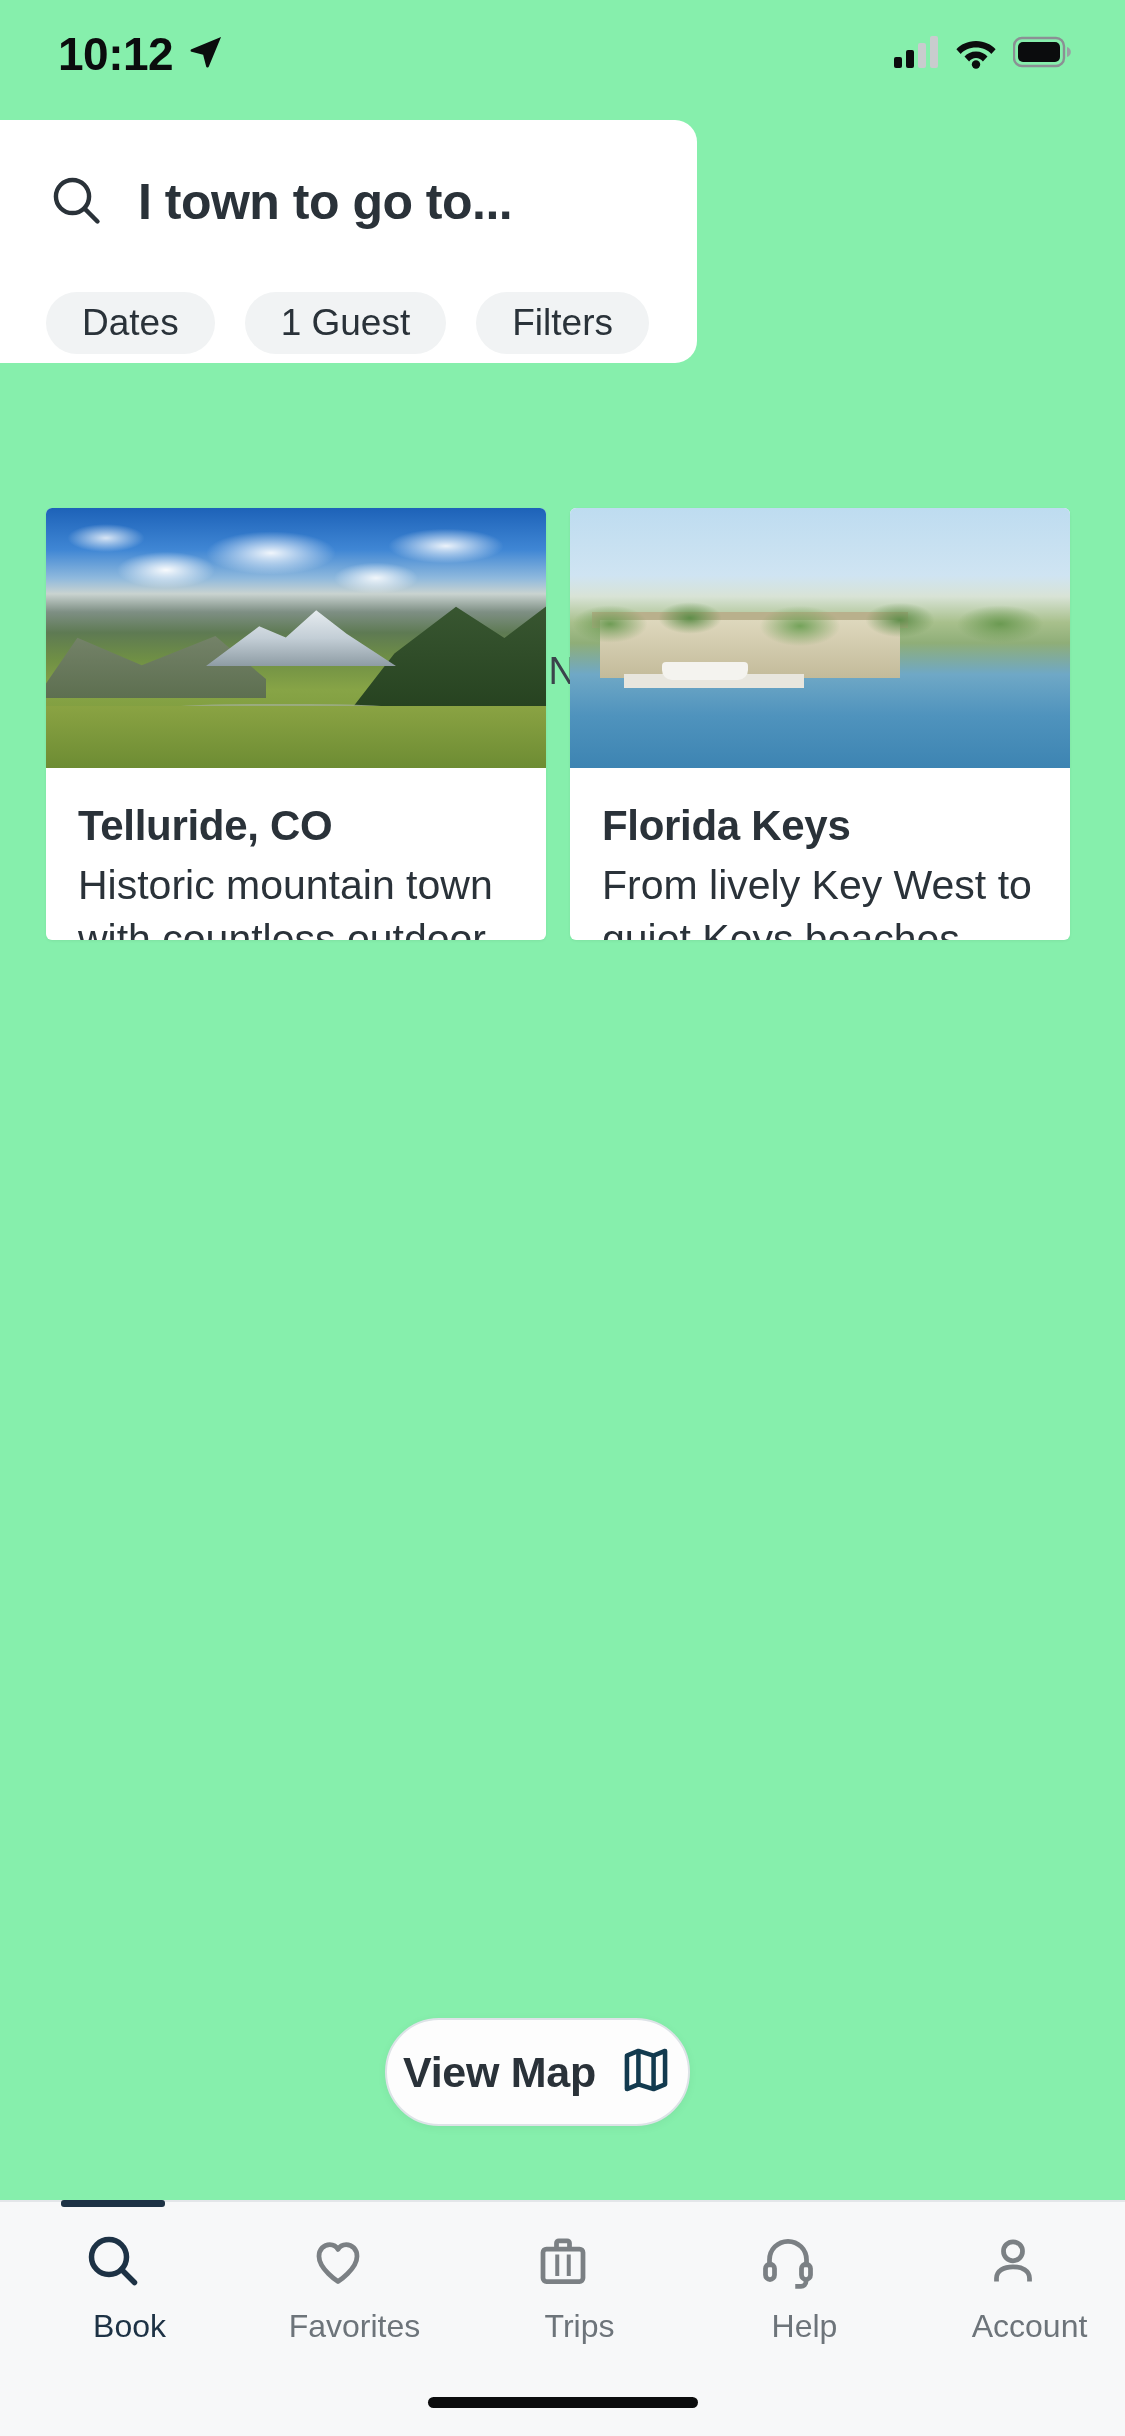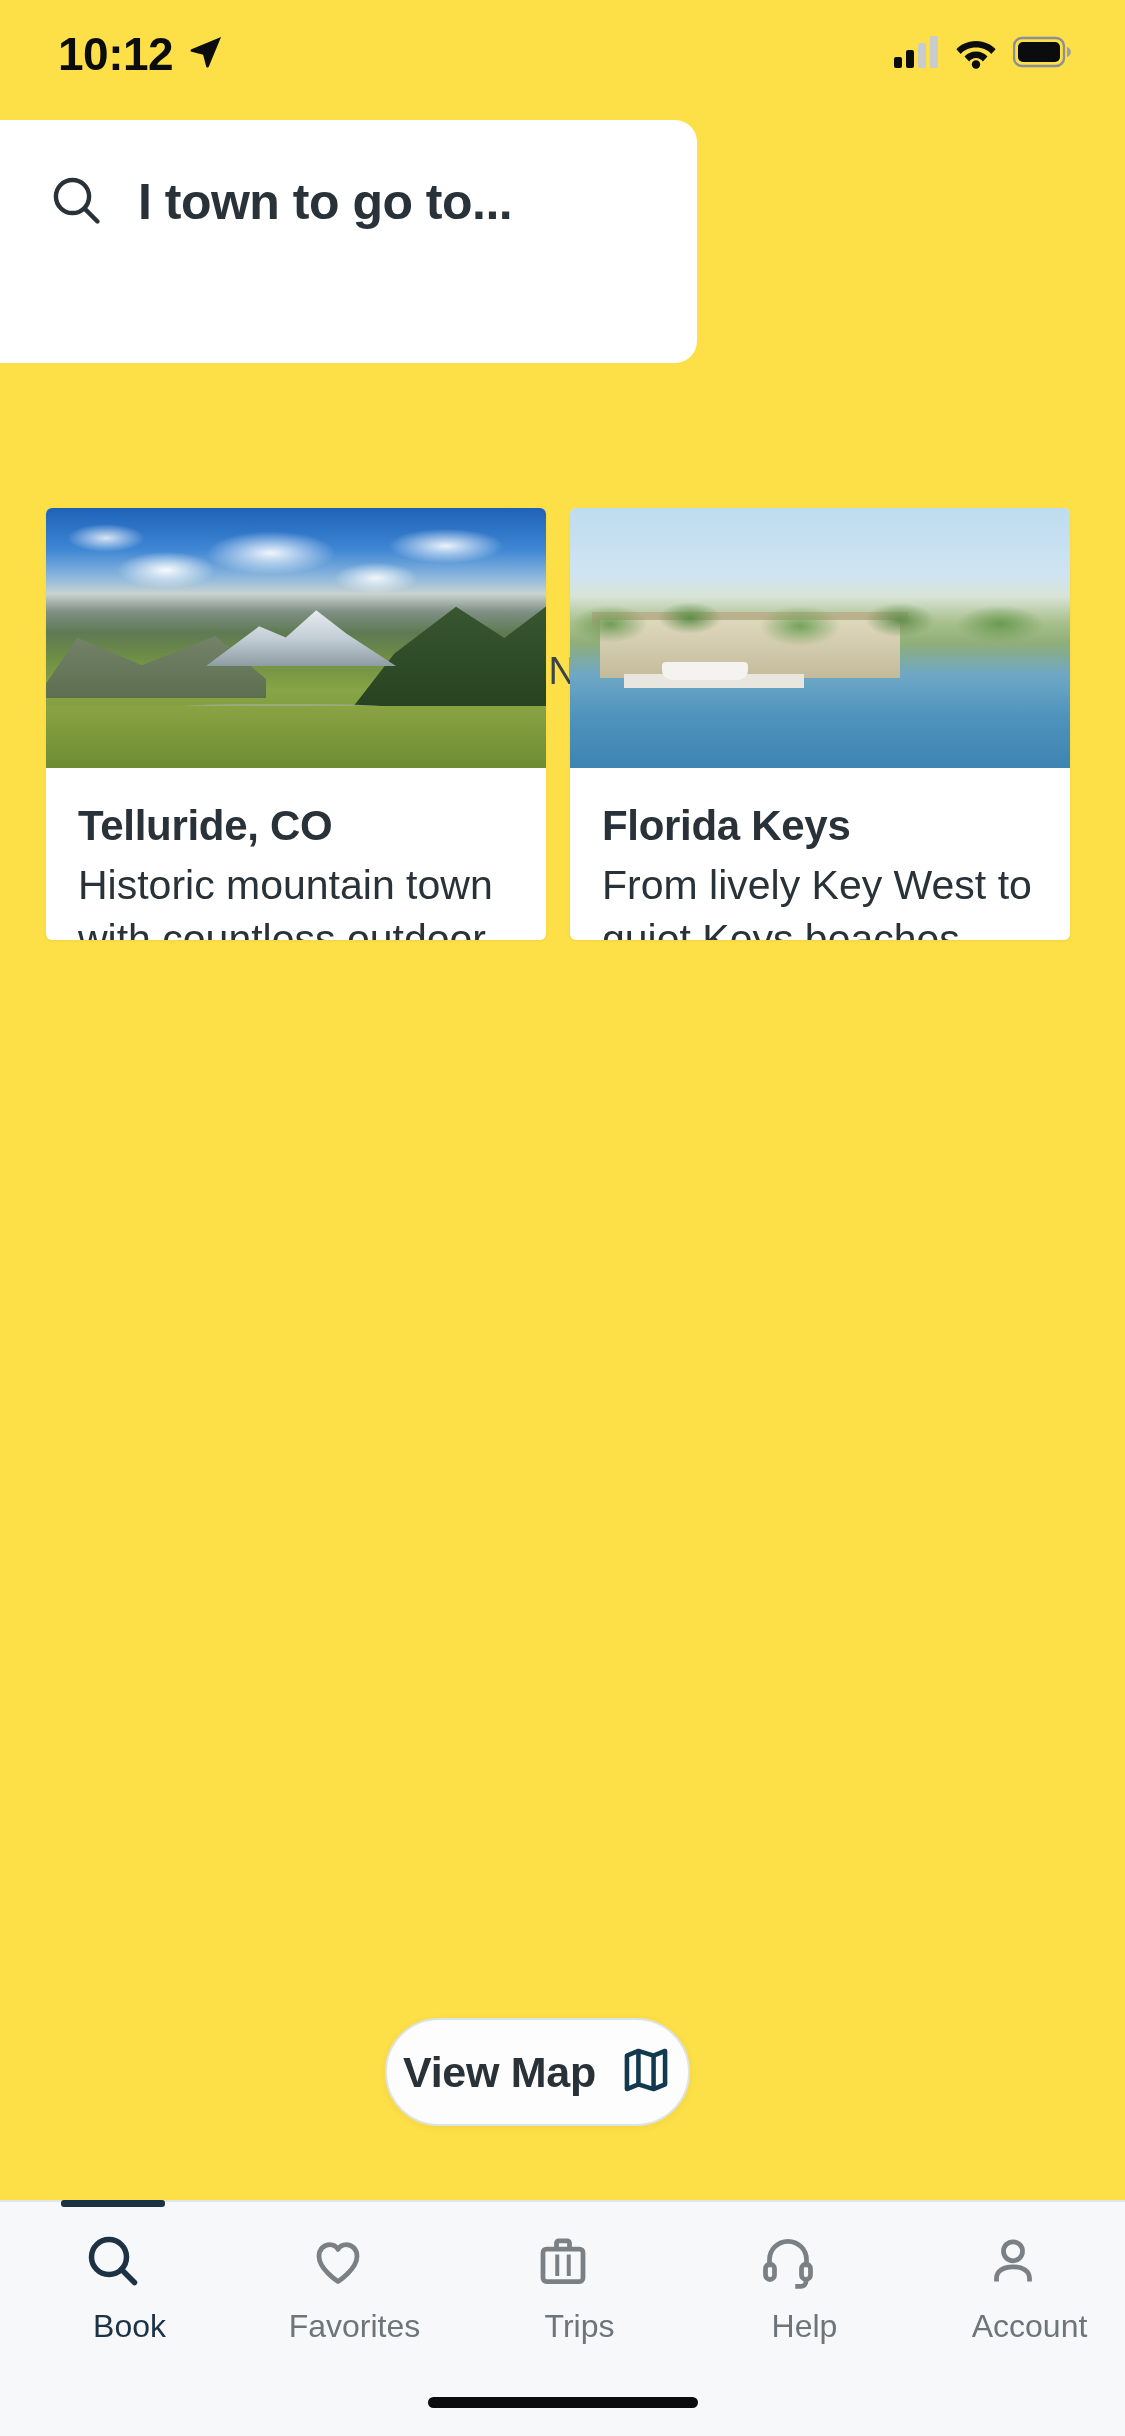--- a/index.html
+++ b/index.html
@@ -2,21 +2,21 @@
 <html><head>
 <meta charset="utf-8">
 <style>
   * { margin:0; padding:0; box-sizing:border-box; }
   html,body {
     width:1125px; height:2436px;
     background:#f6f7f8;
     font-family:"Liberation Sans", sans-serif;
     overflow:hidden;
   }
-  #screen { position:relative; width:1125px; height:2436px; background:#fde047; }
+  #screen { position:relative; width:1125px; height:2436px; background:#86efac; }
 
   
   .statusbar {
     position:absolute; top:0; left:0; width:1125px; height:108px;
     display:flex; align-items:center; justify-content:space-between;
     padding:0 52px 0 58px;
   }
   .sb-left { display:flex; align-items:center; gap:14px; }
   .sb-time { font-size:46px; font-weight:600; color:#0b0c0d; letter-spacing:-0.5px; }
   .sb-right { display:flex; align-items:center; gap:15px; }
@@ -175,20 +175,31 @@
   <div class="searchcard">
     <div class="search-row">
       <span>
         <svg width="56" height="56" viewBox="0 0 24 24">
           <circle cx="10.5" cy="10.5" r="7.1" fill="none" stroke="#2a3239" stroke-width="1.9"></circle>
           <line x1="15.6" y1="15.6" x2="21.2" y2="21.2" stroke="#2a3239" stroke-width="1.9" stroke-linecap="round"></line>
         </svg>
       </span>
       <span class="search-text">I town to go to...</span>
     </div>
+    <div class="chips">
+      <div class="chip">
+        <span>Dates</span>
+      </div>
+      <div class="chip">
+        <span>1 Guest</span>
+      </div>
+      <div class="chip">
+        <span>Filters</span>
+      </div>
+    </div>
   </div>
 
   <div class="section-title">TRENDING DESTINATIONS</div>
 
   <div class="carousel" style="top:508px">
     <div class="dcard c1">
       <div class="dcard-img">
         <div class="photo-mtn"></div>
         <div class="mtn-left"></div>
         <div class="mtn-right"></div>

